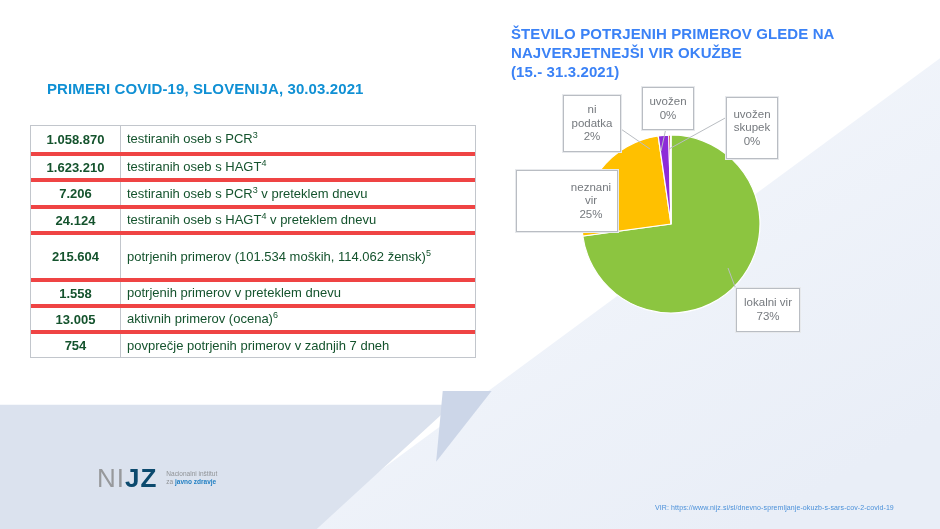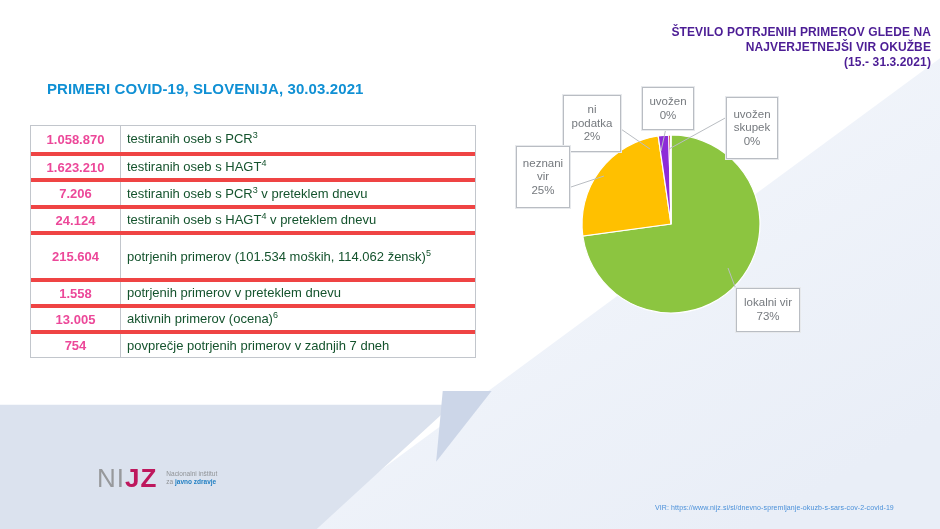--- a/index.html
+++ b/index.html
@@ -35,52 +35,52 @@
     border:1px solid #c2c6cc;background:#ffffff;box-sizing:border-box;
   }
   .t-row{display:flex;align-items:stretch;border-top:4px solid #ef4444;box-sizing:border-box;}
   .t-row:first-child{border-top:none;}
   .t-row{height:26px;}
   .t-row.h27{height:27px;}
   .t-row.tall{height:47px;}
   .t-num{
     width:90px;flex:0 0 90px;border-right:1px solid #c2c6cc;
     display:flex;align-items:center;justify-content:center;
-    font-weight:bold;font-size:13px;color:#ec4899;box-sizing:border-box;
+    font-weight:bold;font-size:13px;color:#14532d;box-sizing:border-box;
     background:#ffffff;
   }
   .t-txt{
     flex:1;display:flex;align-items:center;
     padding:1px 4px 1px 6px;font-size:13px;color:#14532d;line-height:1.35;
     box-sizing:border-box;background:#ffffff;
   }
   .t-txt sup{font-size:9px;line-height:0;}
   
   .chart-title{
     position:absolute;z-index:2;left:511px;top:25px;width:420px;
-    color:#4c1d95;font-size:12px;font-weight:bold;line-height:1.25;
-    white-space:pre-line;letter-spacing:0.1px;text-align:right;
+    color:#3b82f6;font-size:15px;font-weight:bold;line-height:1.25;
+    white-space:pre-line;letter-spacing:0.1px;
   }
   .pie-svg{position:absolute;z-index:1;left:495px;top:80px;}
   .callout{
     position:absolute;z-index:3;
     background:#ffffff;border:1px solid #b9bdc3;box-shadow:0 0 0 1px #e7e9ec;
     display:flex;align-items:center;justify-content:center;text-align:center;
     color:#75797e;font-size:11.5px;line-height:1.18;white-space:pre-line;
   }
   .co-ni-podatka{left:563px;top:95px;width:56px;height:55px;}
   .co-uvozen{left:642px;top:87px;width:50px;height:41px;}
   .co-uvozen-skupek{left:726px;top:97px;width:50px;height:60px;}
-  .co-neznani{left:516px;top:146px;width:52px;height:60px;}
+  .co-neznani{left:516px;top:170px;width:52px;height:60px;padding-left:48px;}
   .co-lokalni{left:736px;top:288px;width:62px;height:42px;}
   
   .logo{position:absolute;z-index:2;left:97px;top:465px;display:flex;align-items:center;}
   .logo-word{font-size:26px;letter-spacing:1px;line-height:1;}
   .logo-ni{color:#97999c;font-weight:400;}
-  .logo-jz{color:#be185d;font-weight:700;}
+  .logo-jz{color:#0c4a6e;font-weight:700;}
   .logo-text{margin-left:9px;font-size:6.5px;line-height:1.3;color:#909396;}
   .logo-text .blue{color:#2380c3;font-weight:bold;}
   .source-line{
     position:absolute;z-index:2;left:655px;top:504px;
     font-size:7px;color:#4a90d9;text-decoration:none;letter-spacing:0.1px;
   }
 </style>
 </head>
 <body>
 

